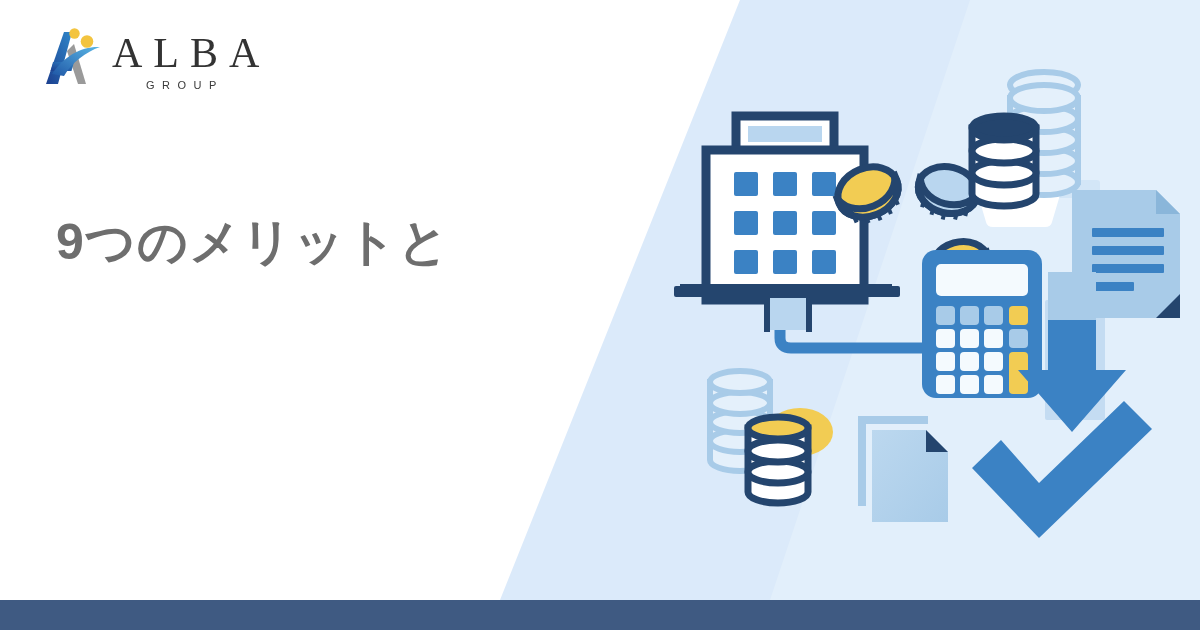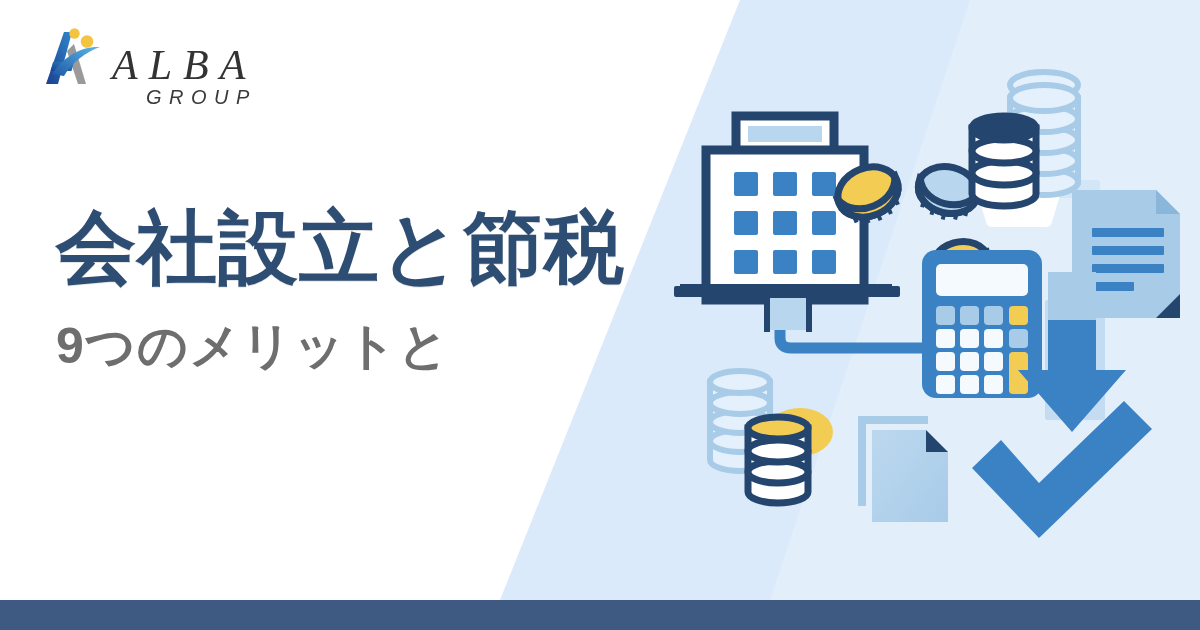--- a/index.html
+++ b/index.html
@@ -39,28 +39,28 @@
     width:1200px; height:30px;
     background:#3f5a82;
   }
 
   
   .logo {
     position:absolute; left:34px; top:18px;
     width:250px; height:78px;
   }
   .logo-mark { position:absolute; left:0; top:0; width:72px; height:72px; }
-  .logo-text { position:absolute; left:78px; top:24px;font-style:italic; }
+  .logo-text { position:absolute; left:78px; top:12px; }
   .logo-alba {
     font-size:42px; letter-spacing:11px; color:#333333;
     font-weight:400; line-height:46px;
     font-family:"Liberation Serif", serif;
   }
   .logo-group {
-    font-size:20px; letter-spacing:7.5px; color:#3a3a3a;
+    font-size:11px; letter-spacing:7.5px; color:#3a3a3a;
     line-height:18px; margin-left:34px; font-weight:400;
   }
 
   
   .headline {
     position:absolute; left:56px; top:196px;
     width:640px;
   }
   .title {
     font-size:80px; font-weight:700; color:#2d4d73;
@@ -116,21 +116,20 @@
         <circle cx="53" cy="23.5" r="6.3" fill="#f3c43f"></circle>
       </svg>
     </span>
     <div class="logo-text">
       <div class="logo-alba">ALBA</div>
       <div class="logo-group">GROUP</div>
     </div>
   </div>
 
   <div class="headline">
-    <div class="title">会社設立と節税</div>
     <div class="subtitle">9つのメリットと</div>
   </div>
 
   <div class="art">
     <svg viewBox="0 0 540 500" aria-hidden="true">
       <defs>
 
         <linearGradient id="pageShade" x1="0" y1="0" x2="1" y2="1">
           <stop offset="0" stop-color="#bcd8ef"></stop>
           <stop offset="1" stop-color="#a8cbe8"></stop>

